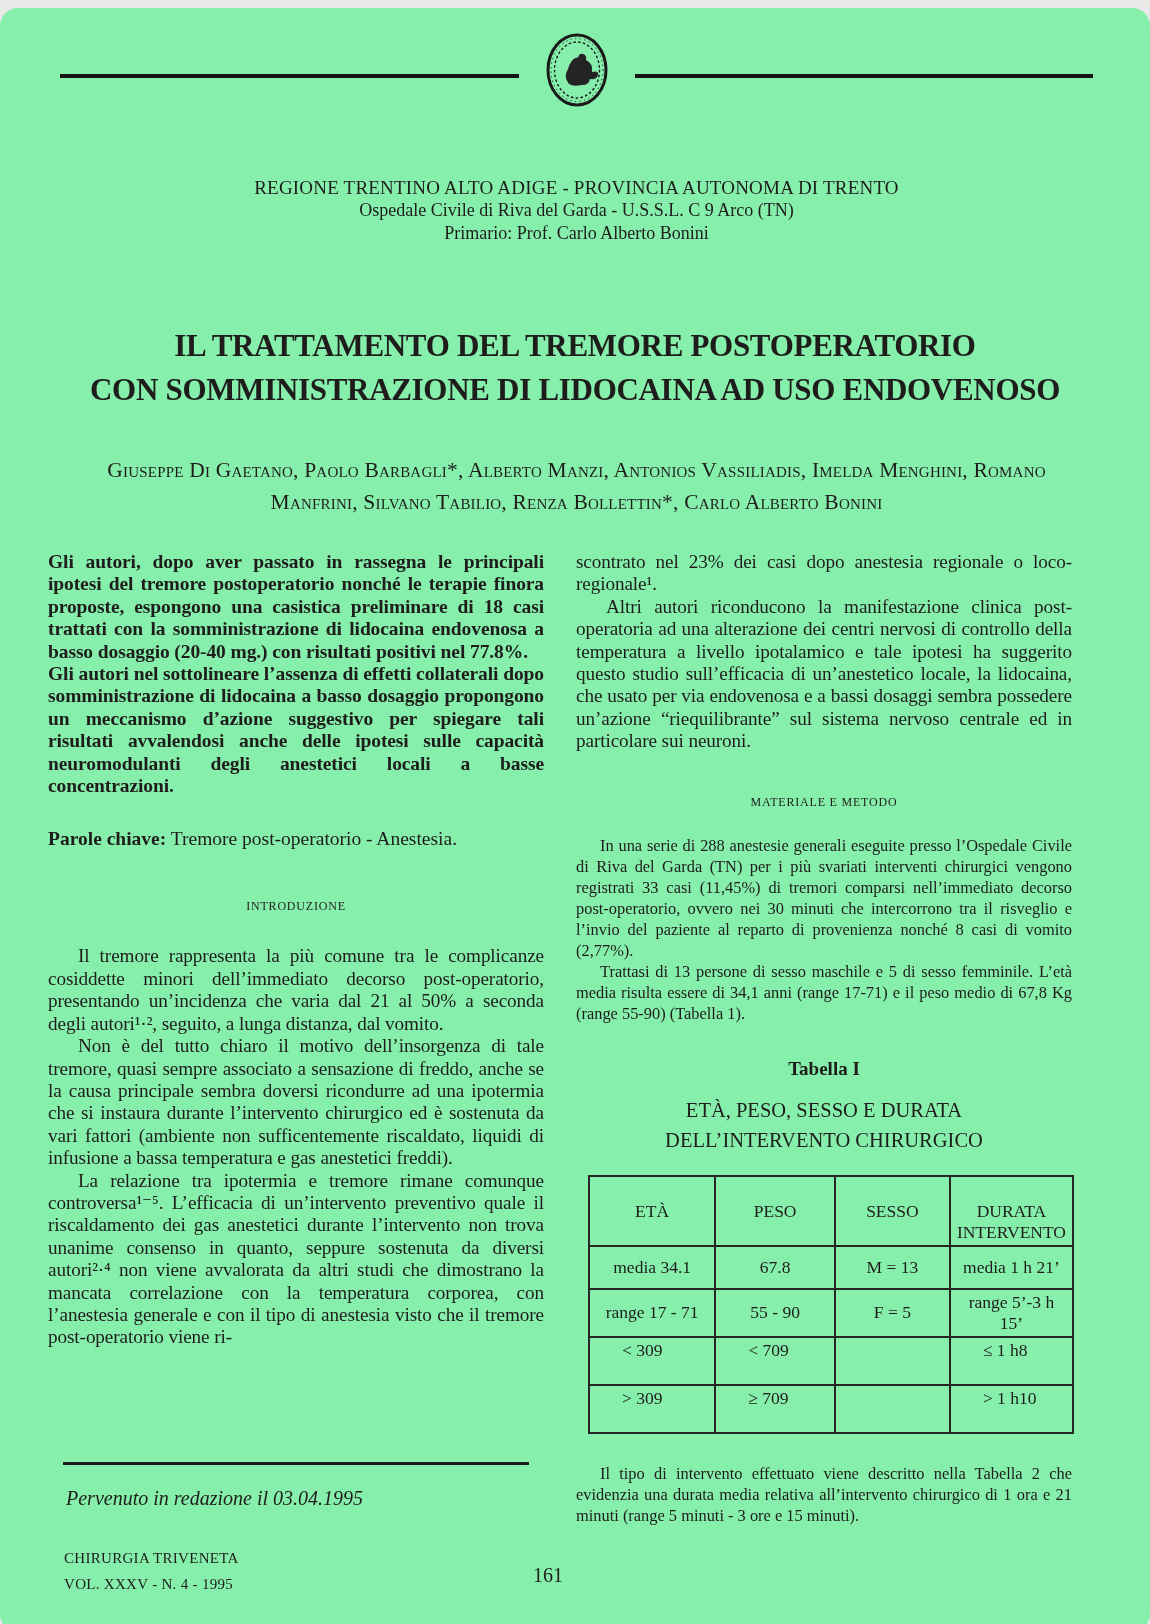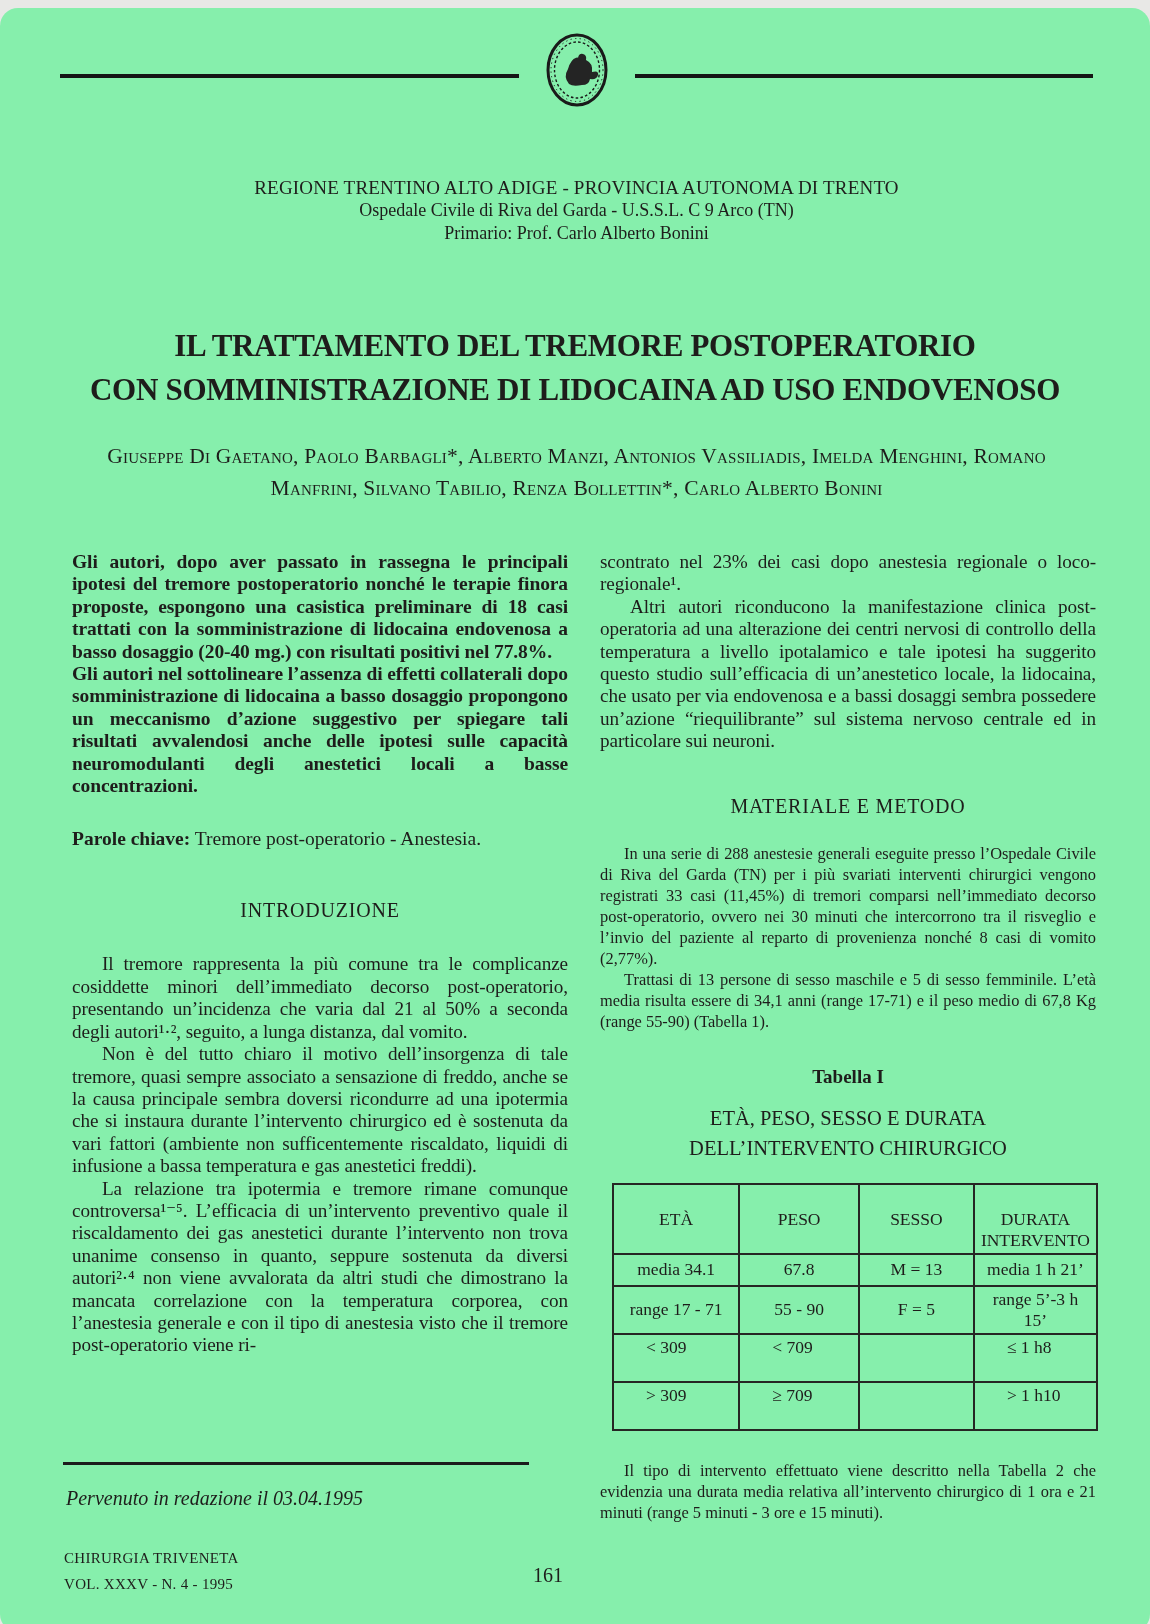--- a/index.html
+++ b/index.html
@@ -30,38 +30,38 @@
   .institution .l2, .institution .l3, .institution .l4, .institution .l5 { font-size:18px; }
   
   .title {
     position:absolute; top:316px; left:40px; width:1070px;
     text-align:center; font-size:31px; line-height:43px;
     letter-spacing:-0.3px; font-weight:600;
     transform:scaleY(1.04);
   }
   
   .authors {
-    position:absolute; top:432px; left:70px; width:1013px;
+    position:absolute; top:446px; left:70px; width:1013px;
     text-align:center; font-variant:small-caps;
     font-size:21.5px; line-height:32px; letter-spacing:0.2px;
   }
   
   .columns {
-    position:absolute; top:543px; left:72px; width:1033px;
+    position:absolute; top:543px; left:48px; width:1033px;
     display:flex; gap:32px;
   }
   .col { width:496px; }
   .abstract p {
     font-weight:bold; font-size:19.5px; line-height:22.4px;
     text-align:justify; letter-spacing:-0.1px;
   }
   .keywords { margin-top:31px; font-size:19.5px; }
   .keywords .kw-label { font-weight:bold; }
   .sec-heading {
-    text-align:center; font-size:20px; letter-spacing:0.8px; font-weight:500;
+    text-align:center; font-size:12px; letter-spacing:0.8px; font-weight:500;
   }
   .h-intro { margin-top:49px; }
   .h-materiale { margin-top:42px; }
   .bodytext p {
     font-size:19.2px; line-height:22.4px; text-align:justify;
     text-indent:30px; letter-spacing:-0.1px;
   }
   .bodytext p.noindent { text-indent:0; }
   .intro-body { margin-top:31px; }
   .smalltext p {
@@ -75,21 +75,21 @@
   table.datatable {
     margin-top:20px; margin-left:12px;
     width:486px; border-collapse:collapse;
     font-size:17.5px;
   }
   table.datatable th, table.datatable td {
     border:2px solid #262624; font-weight:normal; text-align:center;
     padding:2px 6px;
   }
   table.datatable th { height:56px; font-size:17.5px; line-height:21px; vertical-align:top; padding-top:24px; }
-  table.datatable td { height:32px; }
+  table.datatable td { height:43px; }
   table.datatable td.split { padding:2px 16px; }
   table.datatable td.split span { display:inline-block; }
   table.datatable td.split { text-align:justify;padding-left:32px; }
   table.datatable td.split::after { content:""; display:inline-block; width:100%; }
   .after-table { margin-top:29px; }
   
   .foot-rule { position:absolute; top:1454px; left:63px; width:466px; height:3px; background:#1c1c1c; }
   .received {
     position:absolute; top:1479px; left:66px;
     font-style:italic; font-size:20px;

